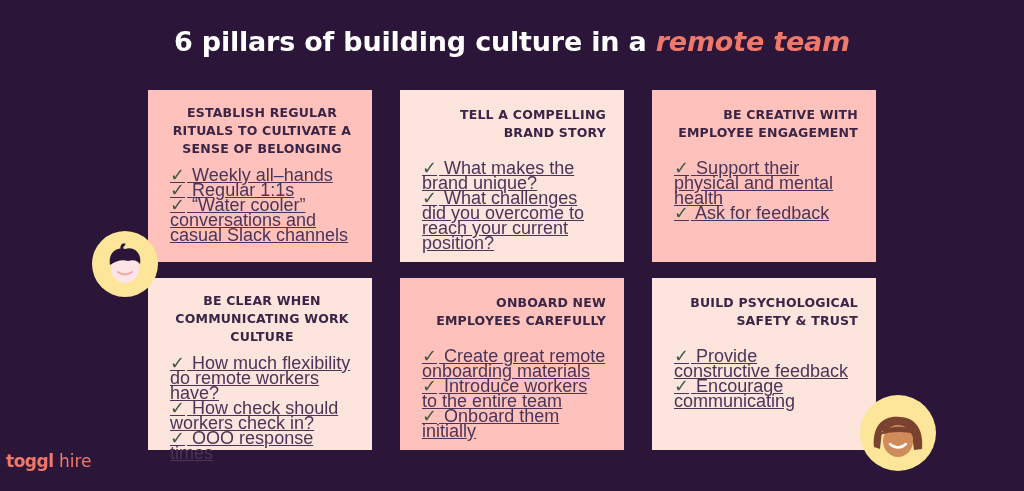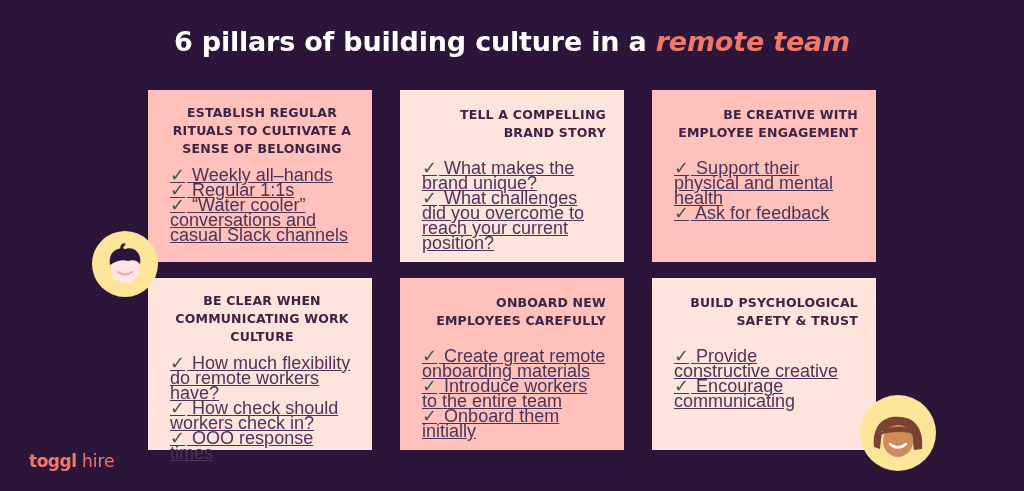--- a/index.html
+++ b/index.html
@@ -57,21 +57,21 @@
     font-weight: bold;
     margin-right: 2px;
   }
   .avatar {
     position: absolute;
     border-radius: 50%;
     background: #fde69a;
   }
   .logo {
     position: absolute;
-    left: 29px; top: 451px;
+    left: 6px; top: 451px;
     font-size: 17px;
     color: #f0786a;
   }
   .logo .brand { font-weight: bold; font-family: "DejaVu Sans", sans-serif; letter-spacing: -0.5px; }
   .logo .sub { font-family: "DejaVu Sans", sans-serif; font-weight: normal; }
 </style>
 </head>
 <body>
 
 <h1 class="title"><span>6 pillars of building culture in a </span><span class="accent">remote team</span></h1>
@@ -115,21 +115,21 @@
   <ul class="items">
     <li><span class="check">✓</span> <span>Create great remote onboarding materials</span></li>
     <li><span class="check">✓</span> <span>Introduce workers to the entire team</span></li>
     <li><span class="check">✓</span> <span>Onboard them initially</span></li>
   </ul>
 </div>
 
 <div class="card cream" style="left:652px; top:278px;">
   <div class="card-title pad2">Build psychological safety &amp; trust</div>
   <ul class="items">
-    <li><span class="check">✓</span> <span>Provide constructive creative</span></li>
+    <li><span class="check">✓</span> <span>Provide constructive feedback</span></li>
     <li><span class="check">✓</span> <span>Encourage communicating</span></li>
   </ul>
 </div>
 
 <div class="avatar" style="left:92px; top:231px; width:66px; height:66px;">
   <svg width="66" height="66" viewBox="0 0 66 66">
     <circle cx="33" cy="38" r="14" fill="#fde4e6"></circle>
     <path d="M18 34 C16 22, 24 16, 33 18 C42 15, 50 22, 48 33 C44 28, 40 29, 36 30 C30 28, 24 30, 18 34 Z" fill="#2b1639"></path>
     <path d="M30 19 C29 15, 31 13, 33 14" stroke="#2b1639" stroke-width="3" fill="none"></path>
     <path d="M26 41 Q33 46 40 41" stroke="#f2a3a6" stroke-width="2" fill="none" stroke-linecap="round"></path>

